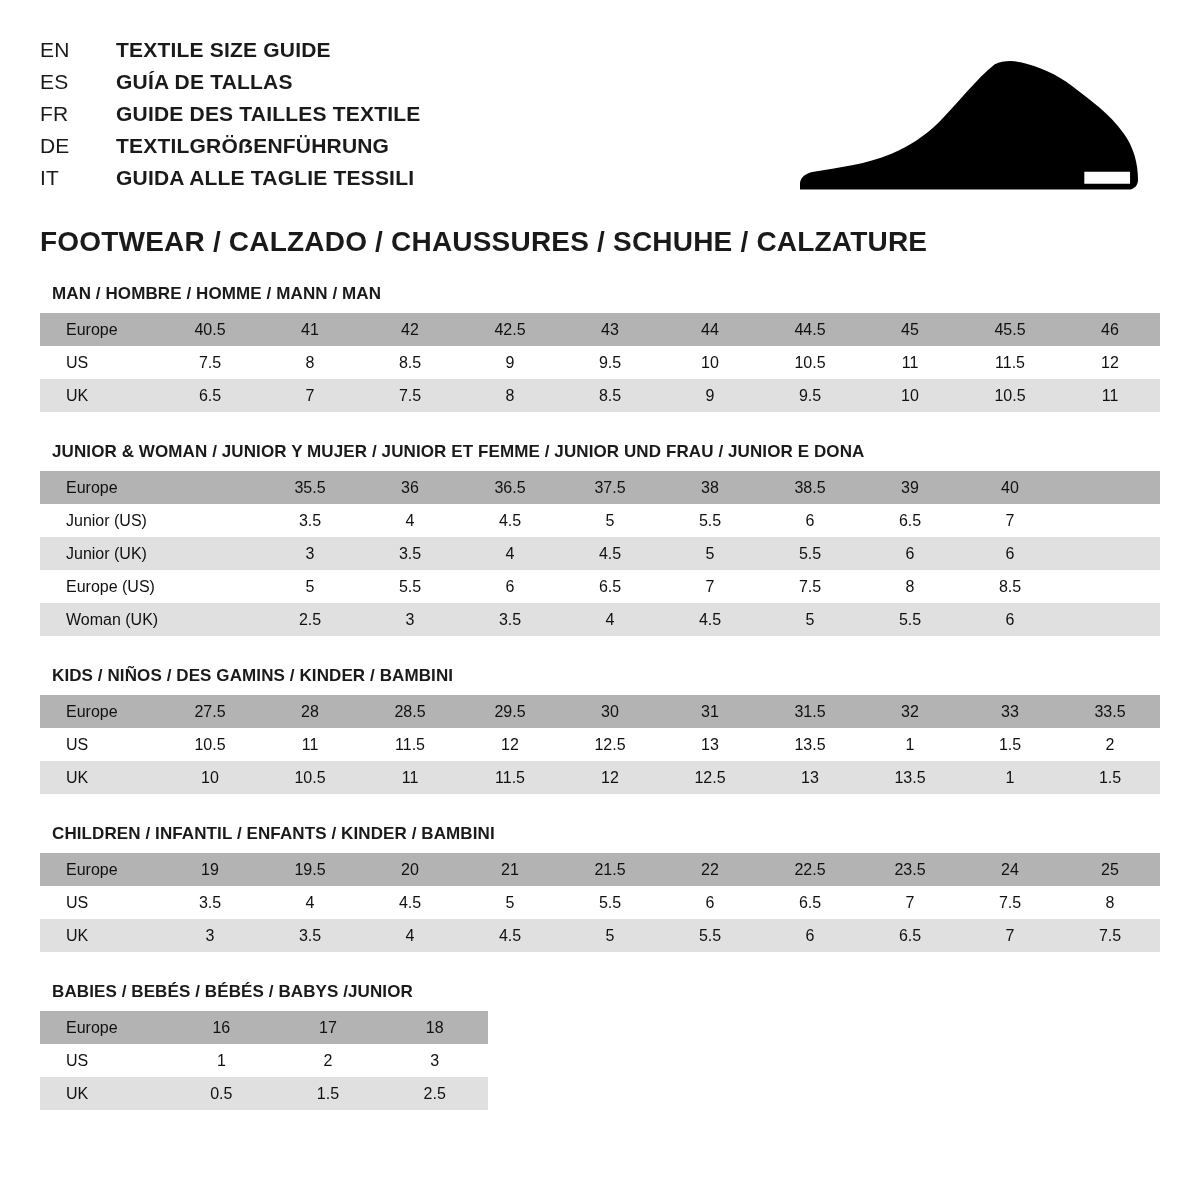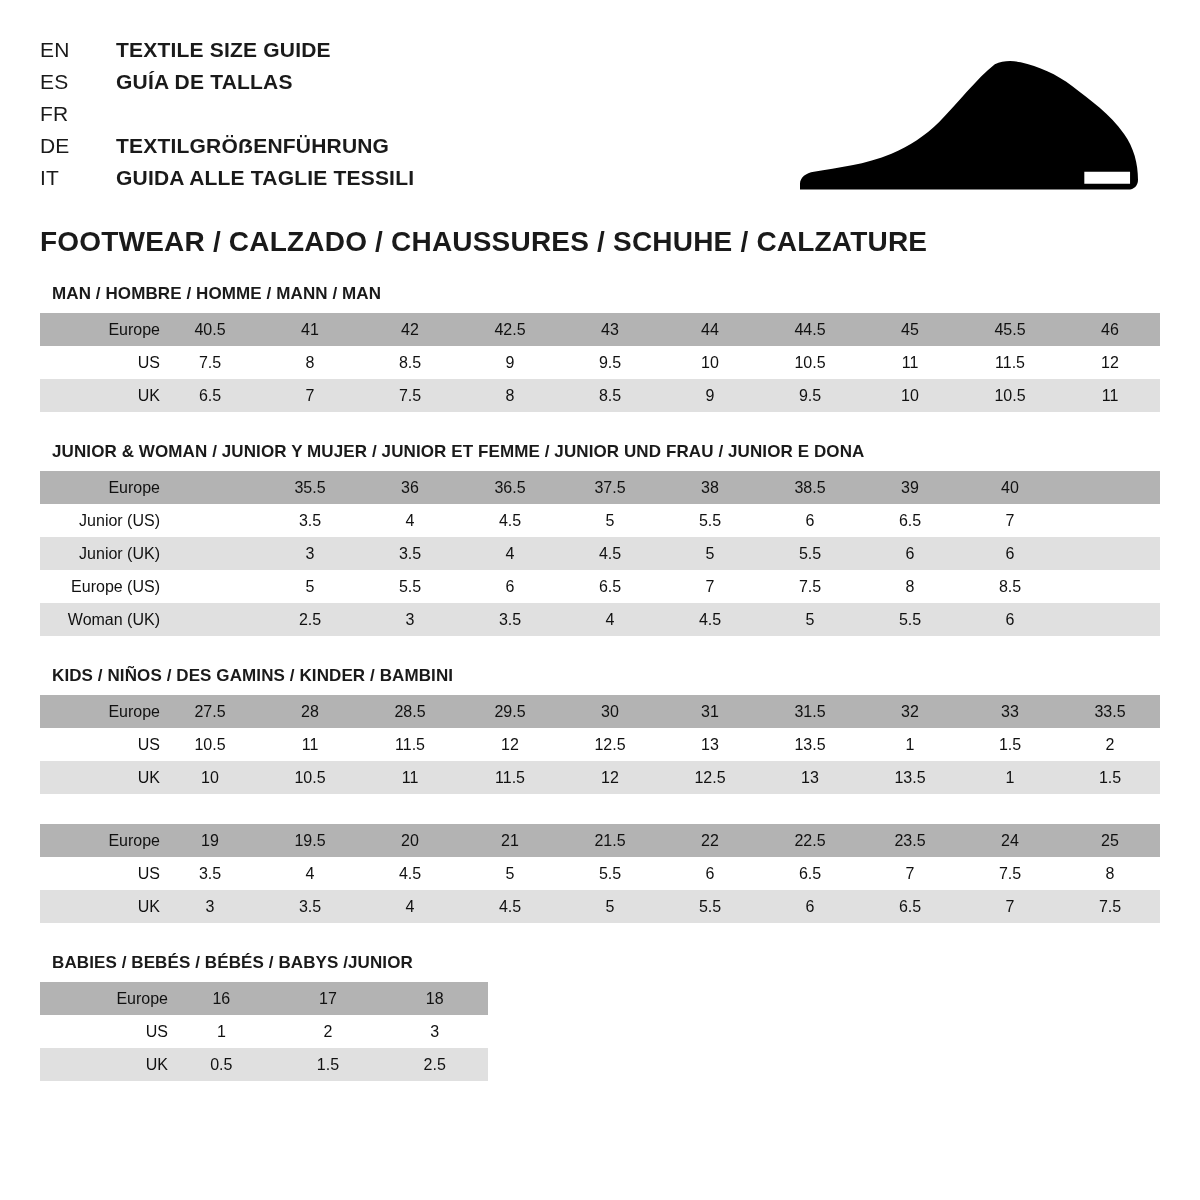--- a/index.html
+++ b/index.html
@@ -71,22 +71,22 @@
   table.babies { width: 448px; }
   tr { height: 33px; }
   td {
     text-align: center;
     vertical-align: middle;
     padding: 0;
     font-weight: 400;
     color: #111;
   }
   td.label {
-    text-align: right;
-    padding-left: 10px;
+    text-align: left;
+    padding-left: 26px;
     font-weight: 400;
   }
   tr.head td { background: #b3b3b3; color: #111; }
   tr.odd td  { background: #ffffff; }
   tr.even td { background: #e0e0e0; }
   .spacer-md { height: 30px; }
   .spacer-top { height: 26px; }
 </style>
 </head>
 <body>
@@ -98,20 +98,21 @@
       <div class="lang-row">
         <span class="lang-code">EN</span>
         <span class="lang-text">TEXTILE SIZE GUIDE</span>
       </div>
       <div class="lang-row">
         <span class="lang-code">ES</span>
         <span class="lang-text">GUÍA DE TALLAS</span>
       </div>
       <div class="lang-row">
         <span class="lang-code">FR</span>
+        <span class="lang-text">GUIDE DES TAILLES TEXTILE</span>
       </div>
       <div class="lang-row">
         <span class="lang-code">DE</span>
         <span class="lang-text">TEXTILGRÖẞENFÜHRUNG</span>
       </div>
       <div class="lang-row">
         <span class="lang-code">IT</span>
         <span class="lang-text">GUIDA ALLE TAGLIE TESSILI</span>
       </div>
     </div>
@@ -334,20 +335,21 @@
           <td>1</td>
           <td>1.5</td>
         </tr>
       </tbody>
     </table>
   </div>
 
   <div class="spacer-md"></div>
 
   <div class="block">
+    <div class="block-title">CHILDREN / INFANTIL / ENFANTS / KINDER / BAMBINI</div>
     <table class="full">
       <colgroup>
         <col style="width:120px">
           <col style="width:100px">
           <col style="width:100px">
           <col style="width:100px">
           <col style="width:100px">
           <col style="width:100px">
           <col style="width:100px">
           <col style="width:100px">

